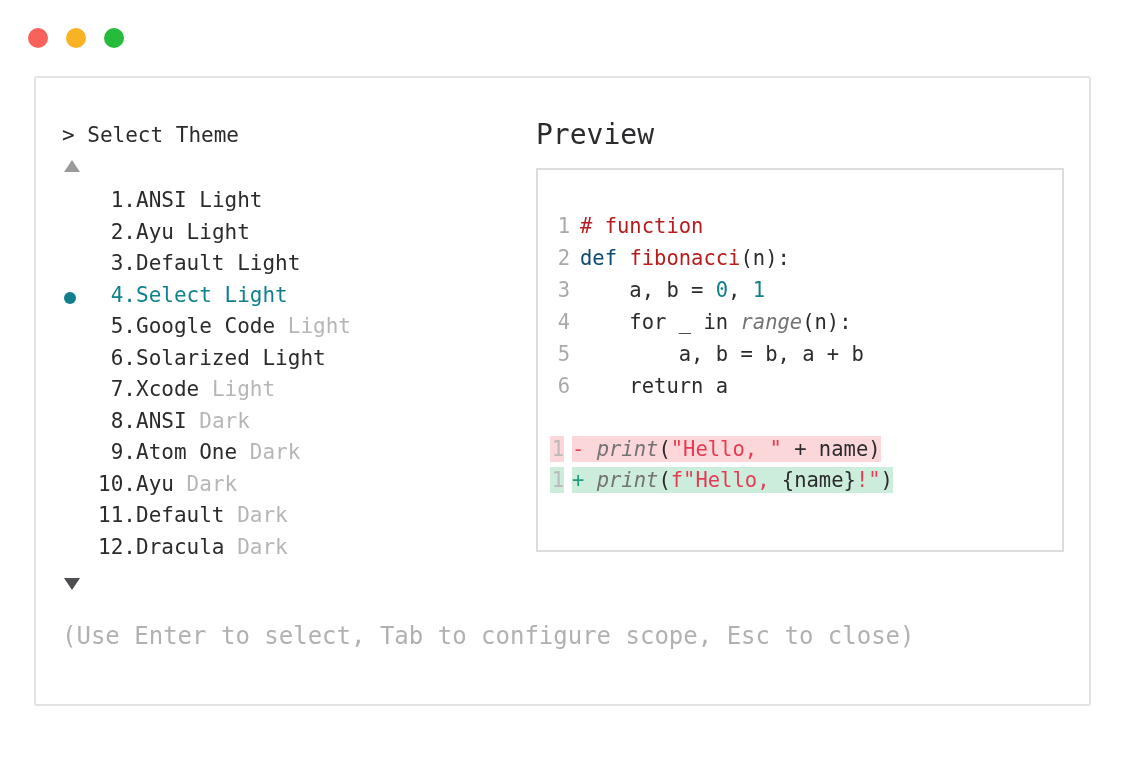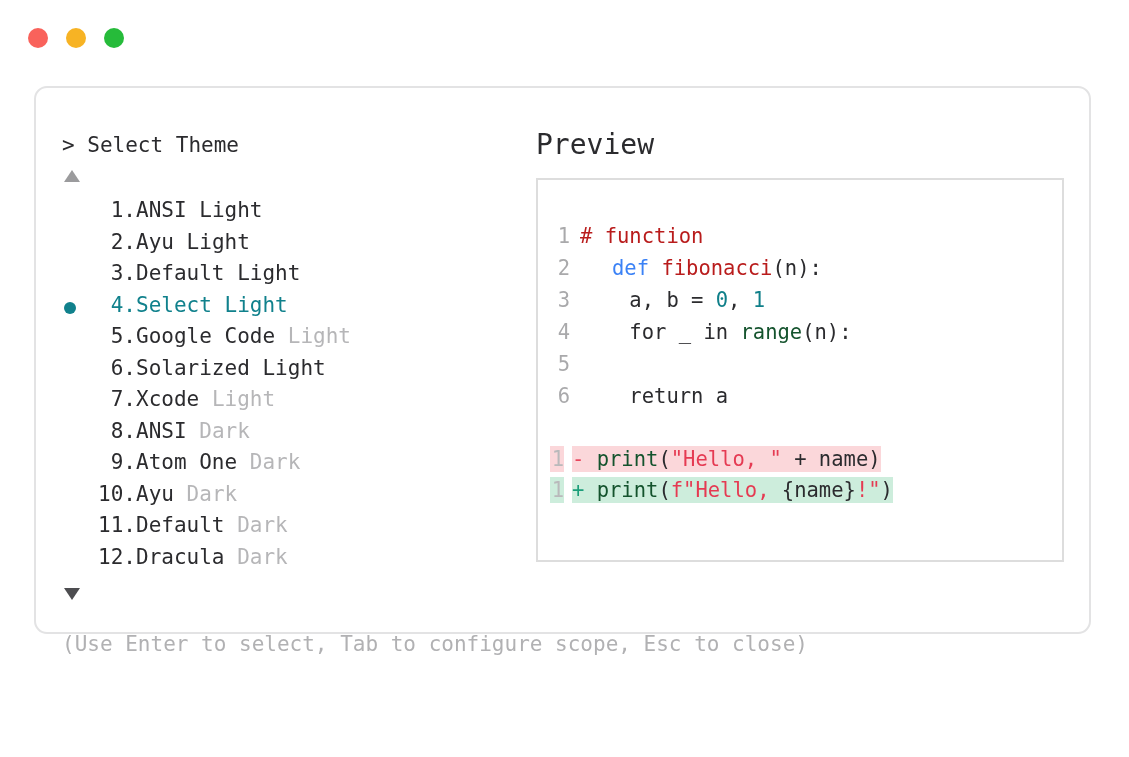--- a/index.html
+++ b/index.html
@@ -30,26 +30,26 @@
     border-radius: 50%;
   }
   .dot-close  { background: #f9625b; }
   .dot-min    { background: #f7b324; }
   .dot-max    { background: #26bb3a; }
 
   
   .card {
     position: absolute;
     left: 34px;
-    top: 86px;
+    top: 76px;
     width: 1057px;
-    height: 548px;
+    height: 630px;
     box-sizing: border-box;
     border: 2px solid #e3e3e4;
-    border-radius: 13px;
+    border-radius: 3px;
     background: #ffffff;
   }
 
   .inner {
     position: absolute;
     left: 0; top: 0; right: 0; bottom: 0;
   }
 
   
   .left-pane {
@@ -122,21 +122,21 @@
   .theme-row.selected .name-cell,
   .theme-row.selected .variant { color: #10818c; }
   .variant { color: #b6b6b8; }
   .variant.strong { color: #2b2b2e; }
 
   
   .hint {
     position: absolute;
     left: 26px;
     top: 544px;
-    font-size: 21px;
+    font-size: 24px;
     color: #b1b1b3;
     white-space: pre;
   }
 
   
   .right-pane {
     position: absolute;
     left: 500px;
     top: 44px;
     width: 530px;
@@ -175,24 +175,24 @@
   .code-line.blank { height: 30px; }
 
   .hl { display: inline-block; padding: 1px 0; }
   .hl-del { background: #fbd7da; }
   .hl-add { background: #cdeddc; }
   .code-line.diff { padding-left: 12px; height: 31px; }
   .code-line.diff .ln { color: #b9b9bb; width: 14px; flex: 0 0 14px; margin-right: 8px; }
 
   
   .tok-comment { color: #b91c1c; }
-  .tok-kw      { color: #3b82f6; margin-left: 32px; }
+  .tok-kw      { color: #0c4a6e; }
   .tok-fn      { color: #b91c1c; }
   .tok-num     { color: #0f7f89; }
-  .tok-builtin { color: #14532d; }
+  .tok-builtin { color: #737373; font-style: italic; }
   .tok-str     { color: #e53a52; }
   .tok-plain   { color: #2b2b2e; }
   .tok-minus   { color: #e8465c; }
   .tok-plus    { color: #1c9e7a; }
 </style>
 </head>
 <body>
 
 <div class="traffic-lights">
   <div class="dot dot-close"></div>
@@ -225,21 +225,21 @@
 
     <div class="hint">(Use Enter to select, Tab to configure scope, Esc to close)</div>
 
     <div class="right-pane">
       <div class="preview-label">Preview</div>
       <div class="code-box" id="code-box">
           <div class="code-line"><span class="ln">1</span><span class="code-text"><span class="tok-comment"># function</span></span></div>
           <div class="code-line"><span class="ln">2</span><span class="code-text"><span class="tok-kw">def </span><span class="tok-fn">fibonacci</span><span class="tok-plain">(n):</span></span></div>
           <div class="code-line"><span class="ln">3</span><span class="code-text"><span class="tok-plain">    a, b = </span><span class="tok-num">0</span><span class="tok-plain">, </span><span class="tok-num">1</span></span></div>
           <div class="code-line"><span class="ln">4</span><span class="code-text"><span class="tok-plain">    for _ in </span><span class="tok-builtin">range</span><span class="tok-plain">(n):</span></span></div>
-          <div class="code-line"><span class="ln">5</span></div>
+          <div class="code-line"><span class="ln">5</span><span class="code-text"><span class="tok-plain">        a, b = b, a + b</span></span></div>
           <div class="code-line"><span class="ln">6</span><span class="code-text"><span class="tok-plain">    return a</span></span></div>
           <div class="code-line blank"></div>
           <div class="code-line diff"><span class="ln hl hl-del">1</span><span class="hl hl-del"><span class="tok-minus">- </span><span class="tok-builtin">print</span><span class="tok-plain">(</span><span class="tok-str">"Hello, "</span><span class="tok-plain"> + name)</span></span></div>
           <div class="code-line diff"><span class="ln hl hl-add">1</span><span class="hl hl-add"><span class="tok-plus">+ </span><span class="tok-builtin">print</span><span class="tok-plain">(</span><span class="tok-str">f"Hello, </span><span class="tok-plain">{name}</span><span class="tok-str">!"</span><span class="tok-plain">)</span></span></div>
         </div>
     </div>
 
   </div>
 </div>
 

